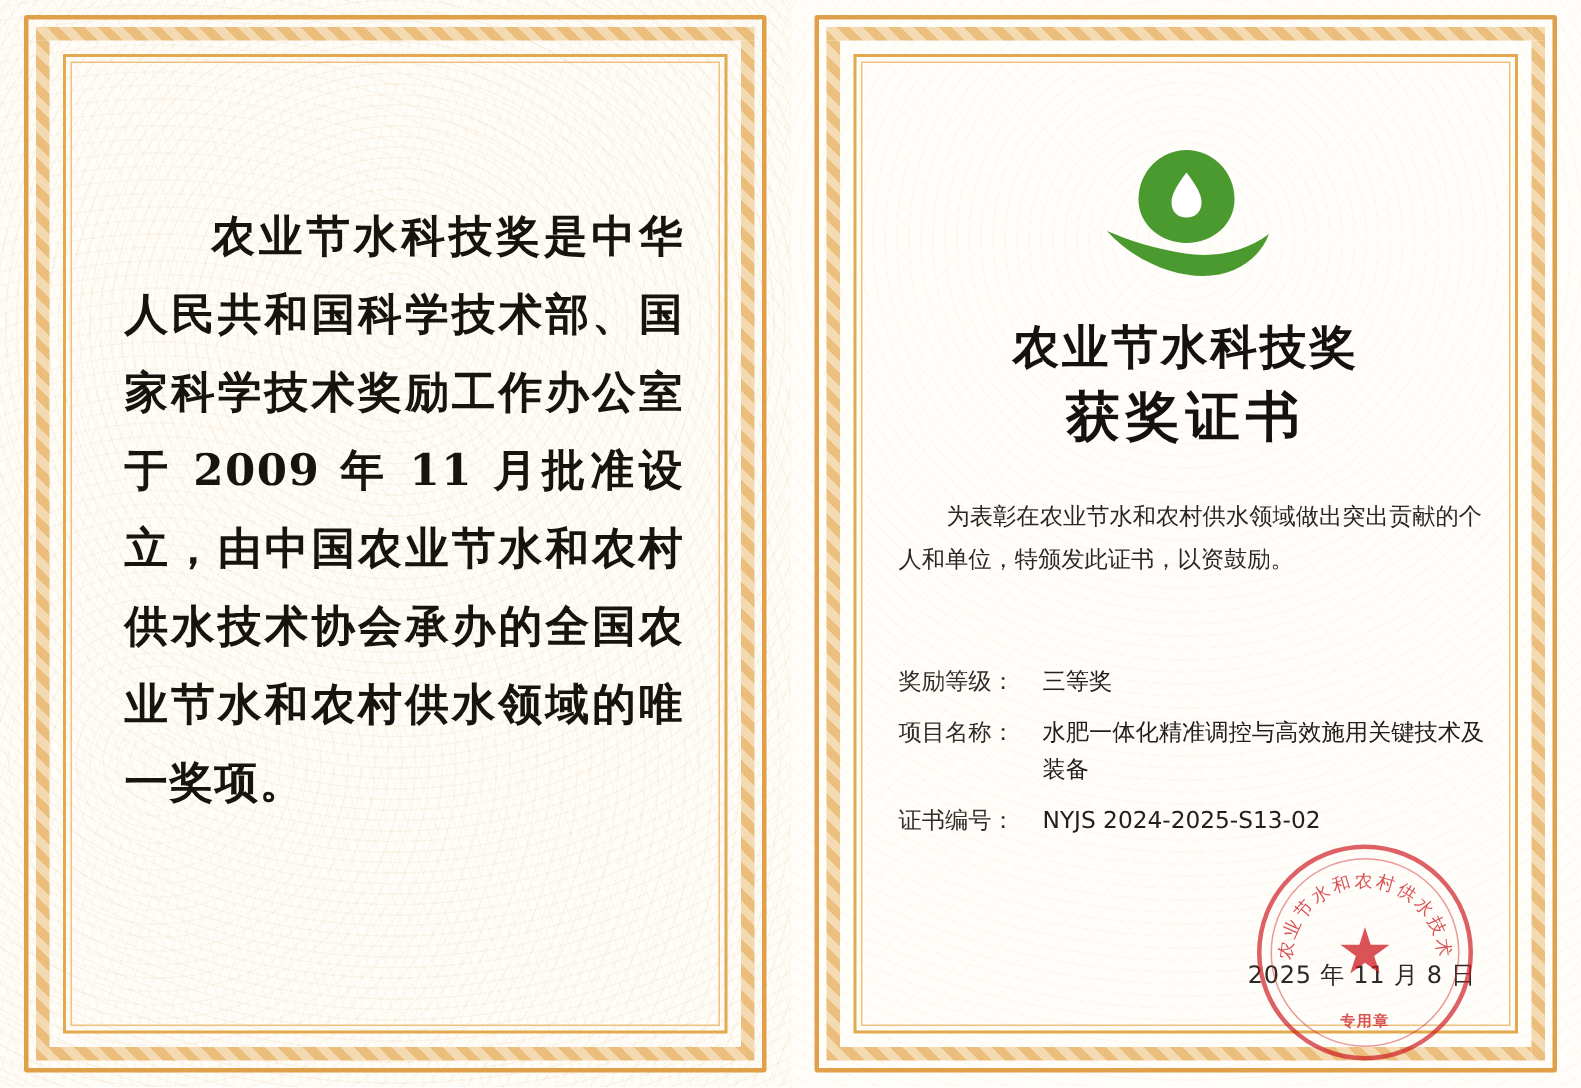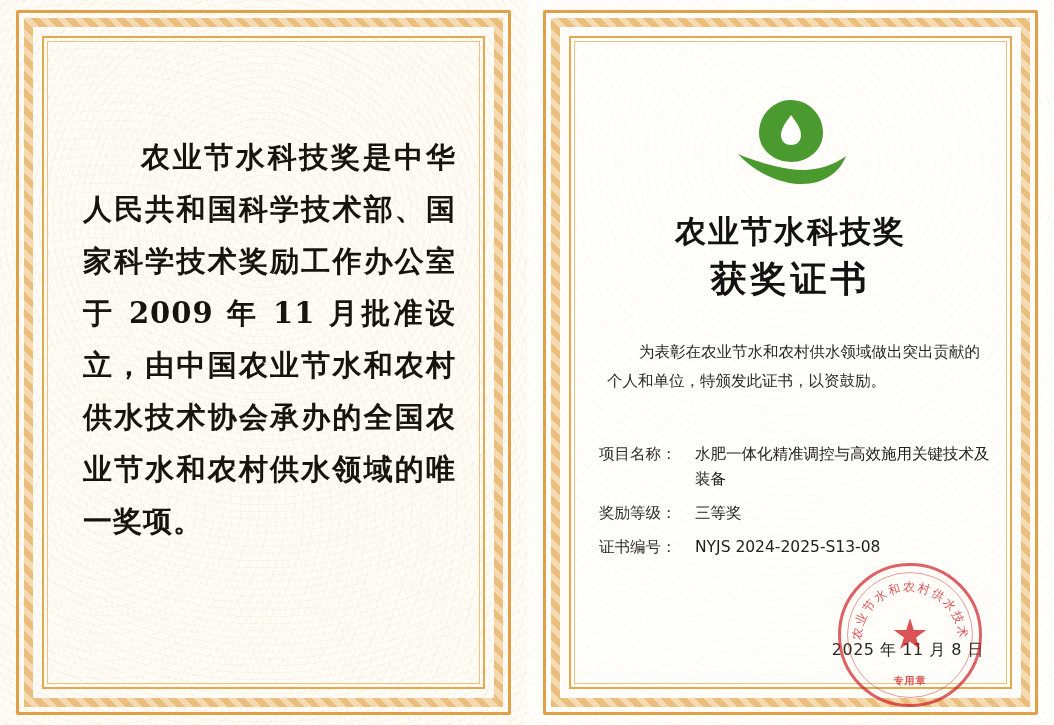--- a/index.html
+++ b/index.html
@@ -139,21 +139,21 @@
     left: 72px;
     right: 66px;
     top: 330px;
     font-family: "DejaVu Sans", sans-serif;
     font-size: 15.5px;
     line-height: 29px;
     color: #2b2824;
     text-align: justify;
   }
   .cert-body p {
-    margin: 8px;
+    margin: 0;
     text-indent: 32px;
   }
 
   .fields {
     position: absolute;
     left: 72px;
     right: 58px;
     top: 442px;
     font-family: "DejaVu Sans", sans-serif;
     font-size: 15.5px;
@@ -280,30 +280,30 @@
       <div class="line1">农业节水科技奖</div>
       <div class="line2">获奖证书</div>
     </div>
 
     <div class="cert-body">
       <p>为表彰在农业节水和农村供水领域做出突出贡献的个人和单位，特颁发此证书，以资鼓励。</p>
     </div>
 
     <div class="fields">
       <div class="field-row">
+        <div class="field-label">奖励等级：</div>
+        <div class="field-value">三等奖</div>
+      </div>
+      <div class="field-row">
         <div class="field-label">项目名称：</div>
         <div class="field-value">水肥一体化精准调控与高效施用关键技术及装备</div>
       </div>
       <div class="field-row">
-        <div class="field-label">奖励等级：</div>
-        <div class="field-value">三等奖</div>
-      </div>
-      <div class="field-row">
         <div class="field-label">证书编号：</div>
-        <div class="field-value">NYJS 2024-2025-S13-08</div>
+        <div class="field-value">NYJS 2024-2025-S13-02</div>
       </div>
     </div>
 
     <div class="date-line">2025 年 11 月 8 日</div>
 
     <div class="seal">
       <div class="ring"></div>
       <div class="star"></div>
       <svg class="seal-text" viewBox="0 0 138 138" width="138" height="138" xmlns="http://www.w3.org/2000/svg">
         <defs>

